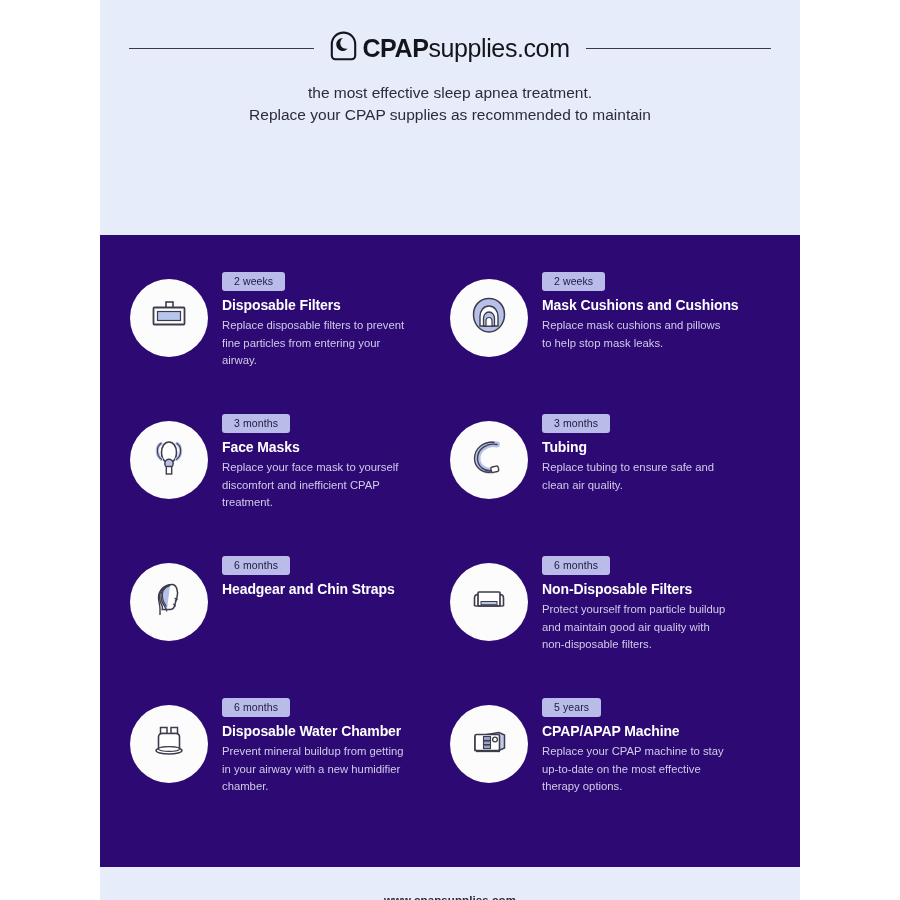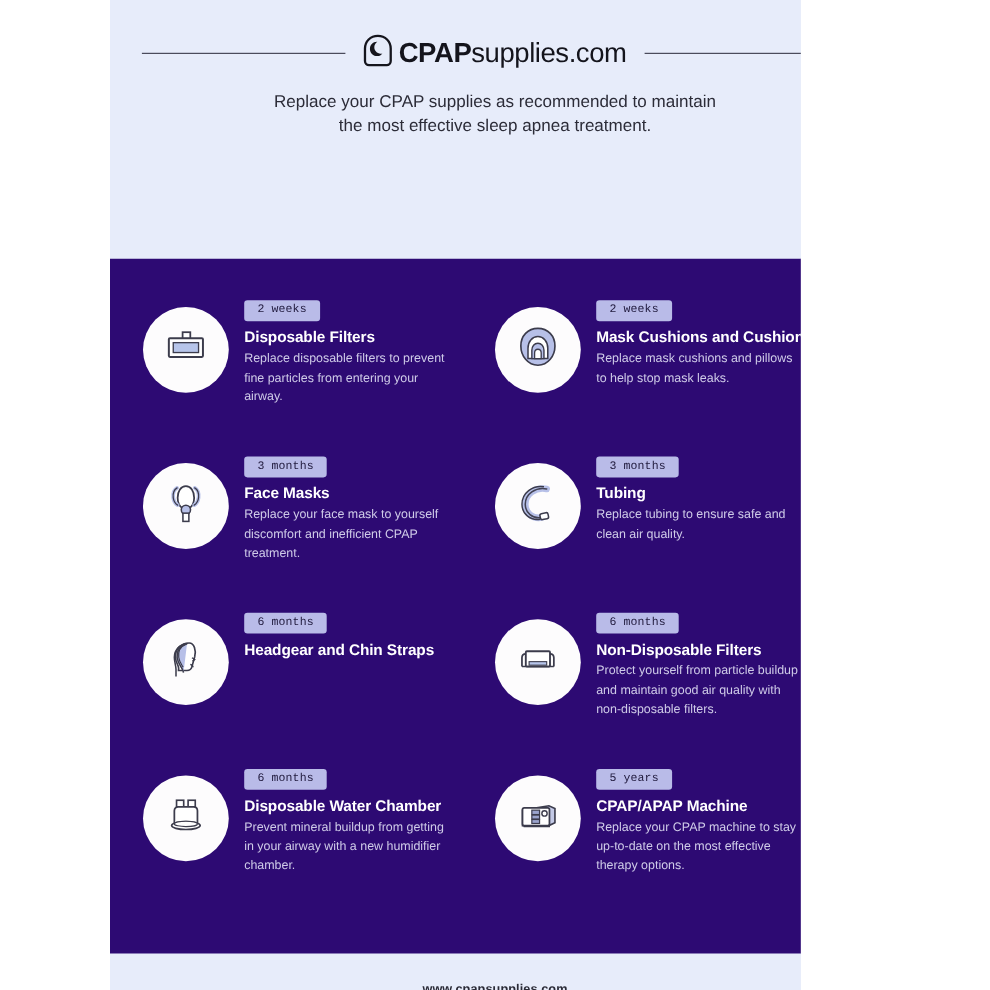--- a/index.html
+++ b/index.html
@@ -5,21 +5,21 @@
   html, body {
     margin: 0;
     padding: 0;
     width: 900px;
     height: 900px;
     background: #ffffff;
     font-family: "Liberation Sans", sans-serif;
   }
   #page {
     position: relative;
-    width: 728px;
+    width: 900px;
     height: 900px;
     background: #ffffff;
     overflow: hidden;
   }
   .sheet {
     position: absolute;
     left: 100px;
     top: 0;
     width: 700px;
     height: 900px;
@@ -123,21 +123,20 @@
   }
   .badge {
     display: inline-block;
     background: #b9bbe8;
     color: #201a3d;
     font-size: 10.5px;
     padding: 3px 12px 4px 12px;
     border-radius: 3px;
     letter-spacing: 0.1px;
     margin-bottom: 6px;
-    font-family: Liberation Mono, monospace;
   }
   .item-title {
     color: #ffffff;
     font-size: 14px;
     font-weight: bold;
     letter-spacing: -0.1px;
     margin-bottom: 4px;
   }
   .item-desc {
     color: #cfcbe8;
@@ -176,22 +175,22 @@
               <path d="M13.5 1.6 C6.8 1.6 1.8 6.6 1.8 13.2 L1.8 24.5 C1.8 26.6 3.4 28.2 5.5 28.2 L21.5 28.2 C23.6 28.2 25.2 26.6 25.2 24.5 L25.2 13.2 C25.2 6.6 20.2 1.6 13.5 1.6 Z" fill="none" stroke="#15151d" stroke-width="2.1"></path>
               <path d="M17.6 17.6 C13.6 18.6 10.0 15.6 10.3 11.6 C10.45 9.7 11.5 8.0 13.0 7.0 C9.2 6.8 6.1 9.9 6.3 13.7 C6.5 17.3 9.5 20.1 13.1 20.0 C15.0 19.95 16.65 19.05 17.6 17.6 Z" fill="#15151d"></path>
             </svg>
           </span>
           <span class="logo-text"><span class="bold">CPAP</span><span class="light">supplies.com</span></span>
         </div>
         <div class="logo-rule right"></div>
       </div>
 
       <div class="subhead">
+        <div>the most effective sleep apnea treatment.</div>
         <div>Replace your CPAP supplies as recommended to maintain</div>
-        <div>the most effective sleep apnea treatment.</div>
       </div>
     </div>
 
     <div class="body-panel">
       <div class="grid">
 
         <div class="item">
           <div class="icon-circle">
             <span>
               <svg width="46" height="46" viewBox="0 0 46 46">

